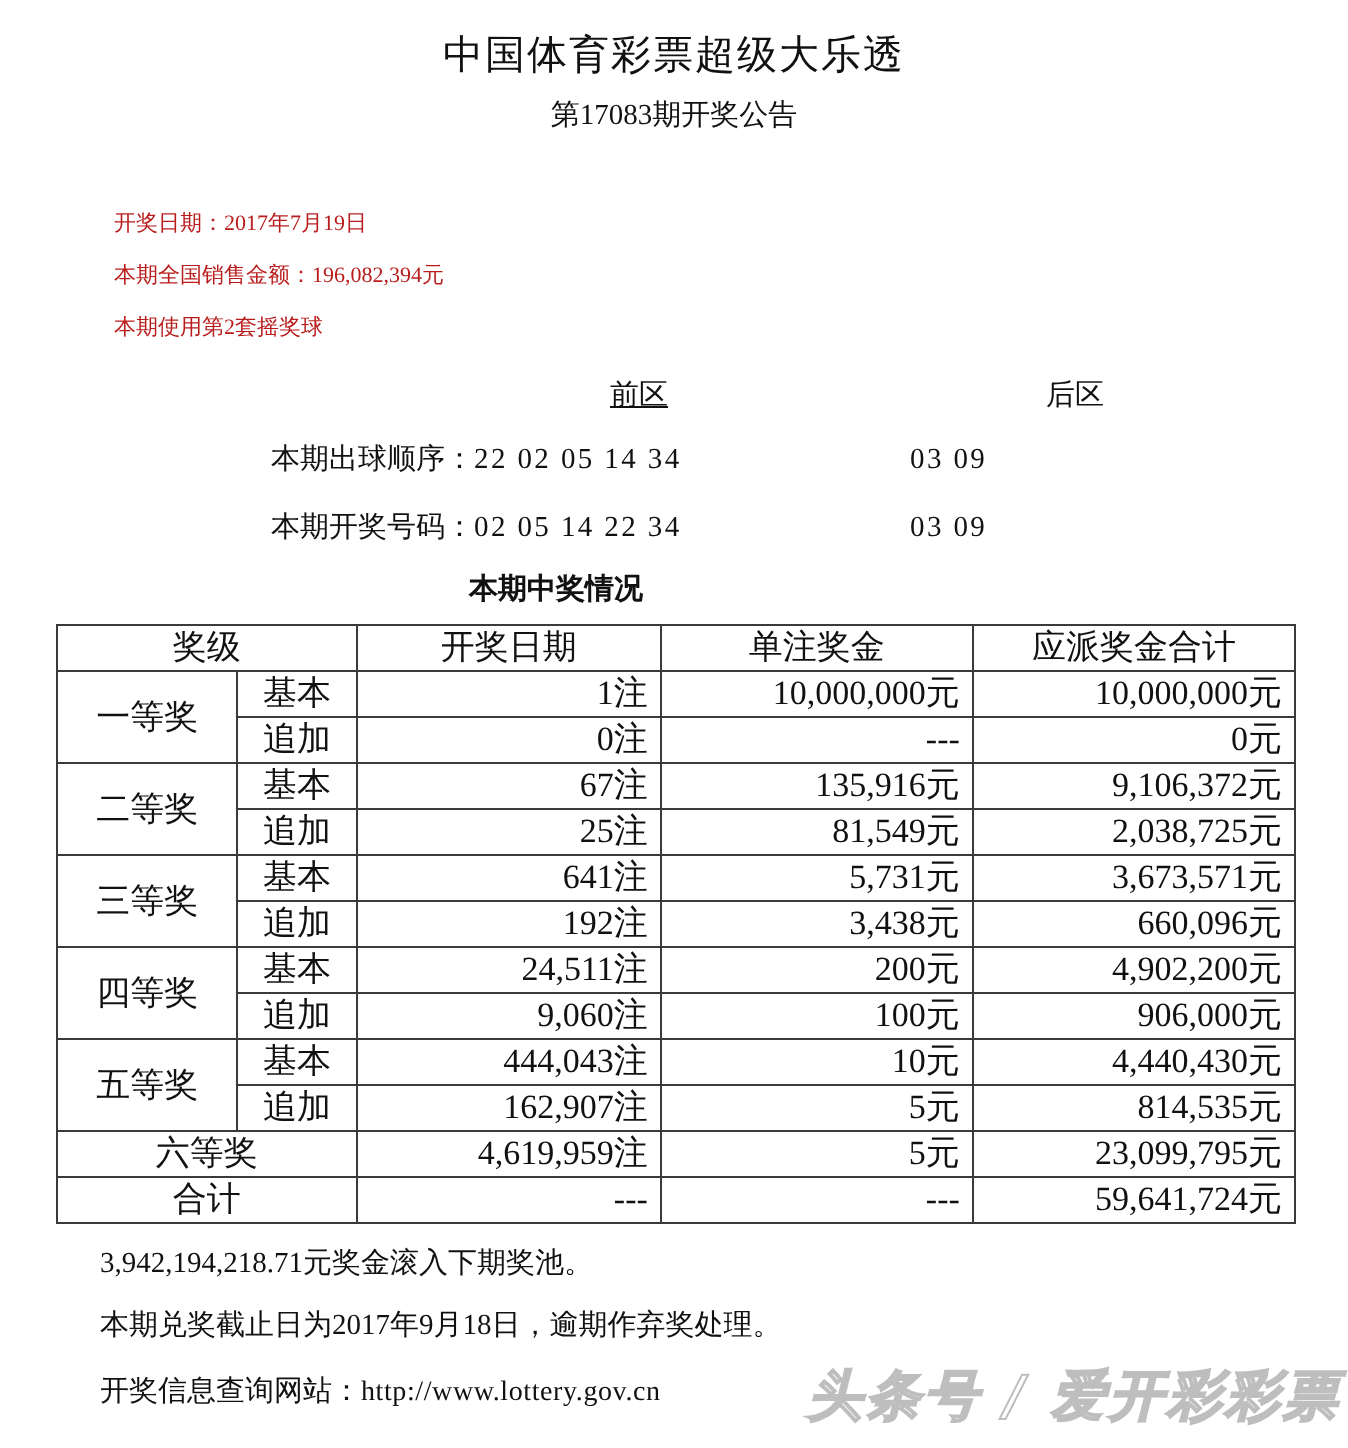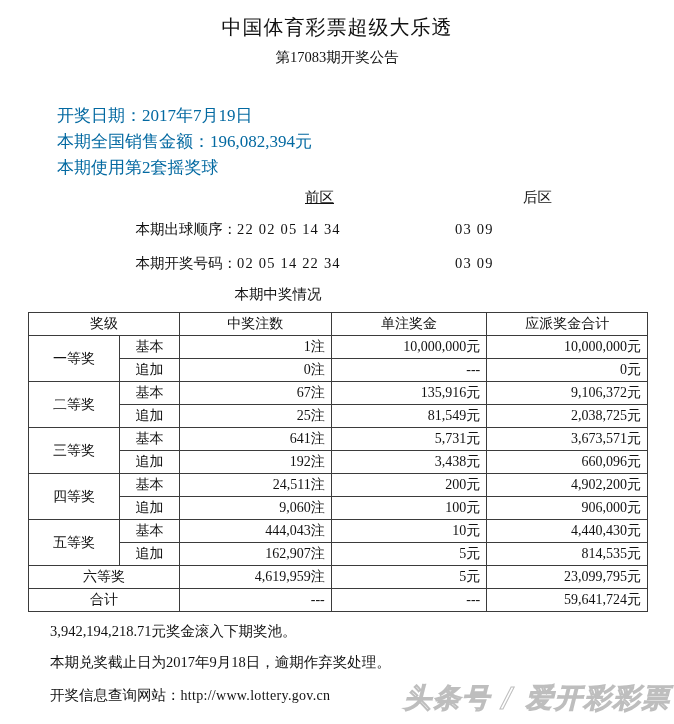--- a/index.html
+++ b/index.html
@@ -40,23 +40,23 @@
     width: 674px;
     text-align: center;
     font-size: 14.5px;
     color: #111;
   }
 
   
   .meta {
     position: absolute;
     left: 57px;
-    font-size: 17px;
-    white-space: nowrap;
-    color: #0369a1;
+    font-size: 11px;
+    white-space: nowrap;
+    color: #b91c1c;
   }
   .meta-1 { top: 104px; }
   .meta-2 { top: 130px; }
   .meta-3 { top: 156px; }
 
   
   .zone-head {
     position: absolute;
     top: 188px;
     font-size: 14.5px;
@@ -93,30 +93,31 @@
 
   
   .table-title {
     position: absolute;
     top: 285px;
     left: 0;
     width: 556px;
     text-align: center;
     font-size: 14.5px;
     color: #111;
+    font-weight: bold;
   }
 
   
   table.prize {
     position: absolute;
     top: 312px;
     left: 28px;
     width: 620px;
     border-collapse: collapse;
-    font-size: 14px;
+    font-size: 17px;
     color: #111;
   }
   table.prize td, table.prize th {
     border: 1px solid #3b3b3b;
     padding: 0 6px;
     height: 22px;
     font-weight: normal;
     line-height: 22px;
   }
   .col-grade   { width: 88px;  text-align: center; }
@@ -184,21 +185,21 @@
   <div class="ball-row ball-row-2">
     <span class="ball-label">本期开奖号码：</span><span class="ball-front">02 05 14 22 34</span><span class="ball-back">03 09</span>
   </div>
 
   <div class="table-title">本期中奖情况</div>
 
   <table class="prize">
     <tbody>
         <tr>
       <th class="col-grade hdr" colspan="2">奖级</th>
-      <th class="col-count hdr">中奖注数</th>
+      <th class="col-count hdr">开奖日期</th>
       <th class="col-single hdr">单注奖金</th>
       <th class="col-total hdr">应派奖金合计</th>
     </tr>
 
     <tr>
       <td class="col-grade span-grade" rowspan="2">一等奖</td>
       <td class="col-sub">基本</td>
       <td class="col-count">1注</td>
       <td class="col-single">10,000,000元</td>
       <td class="col-total">10,000,000元</td>

